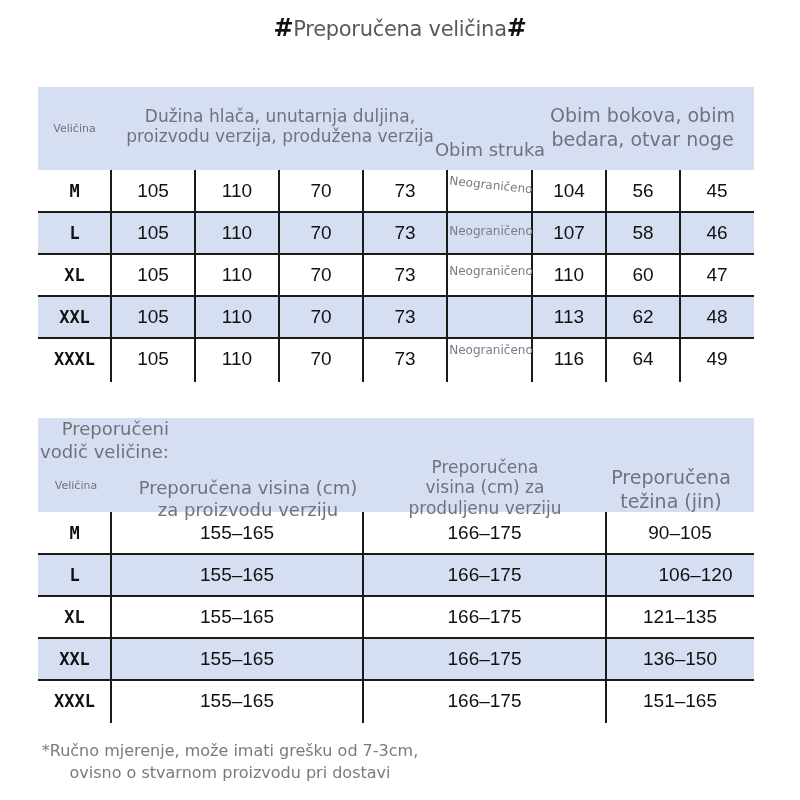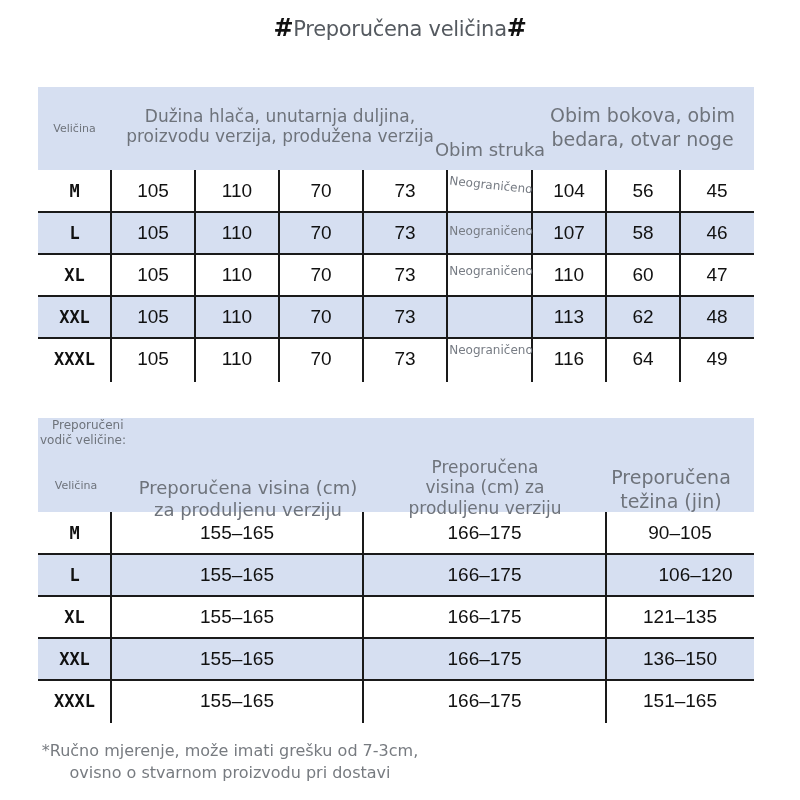--- a/index.html
+++ b/index.html
@@ -113,28 +113,28 @@
     <div class="abs cell" style="left:325px; width:84px;">73</div>
     <div class="abs neo" style="left:403px; top:5px; width:100px;">Neograničeno</div>
     <div class="abs cell" style="left:494px; width:74px;">116</div>
     <div class="abs cell" style="left:568px; width:74px;">64</div>
     <div class="abs cell" style="left:642px; width:74px;">49</div>
   </div>
 </div>
 
 <div>
   <div class="abs hband" style="left:38px; top:418px; width:716px; height:94px;"></div>
-  <div class="abs htext" style="left:40px; top:418px; text-align:left; font-size:12px; line-height:1.25;">
+  <div class="abs htext" style="left:40px; top:418px; text-align:right; font-size:18px; line-height:1.25;">
     <div style="padding-left:12px;">Preporučeni</div>
     <div>vodič veličine:</div>
   </div>
   <div class="abs small" style="left:38px; top:479px; width:76px; text-align:center;">Veličina</div>
   <div class="abs htext" style="left:118px; top:477px; width:260px; font-size:18px; line-height:1.2;">
     <div>Preporučena visina (cm)</div>
-    <div>za produljenu verziju</div>
+    <div>za proizvodu verziju</div>
   </div>
   <div class="abs htext" style="left:395px; top:457px; width:180px; font-size:17px; line-height:1.2;">
     <div>Preporučena</div>
     <div>visina (cm) za</div>
     <div>produljenu verziju</div>
   </div>
   <div class="abs htext" style="left:596px; top:466px; width:150px; font-size:19px; line-height:1.25;">
     <div>Preporučena</div>
     <div>težina (jin)</div>
   </div>

